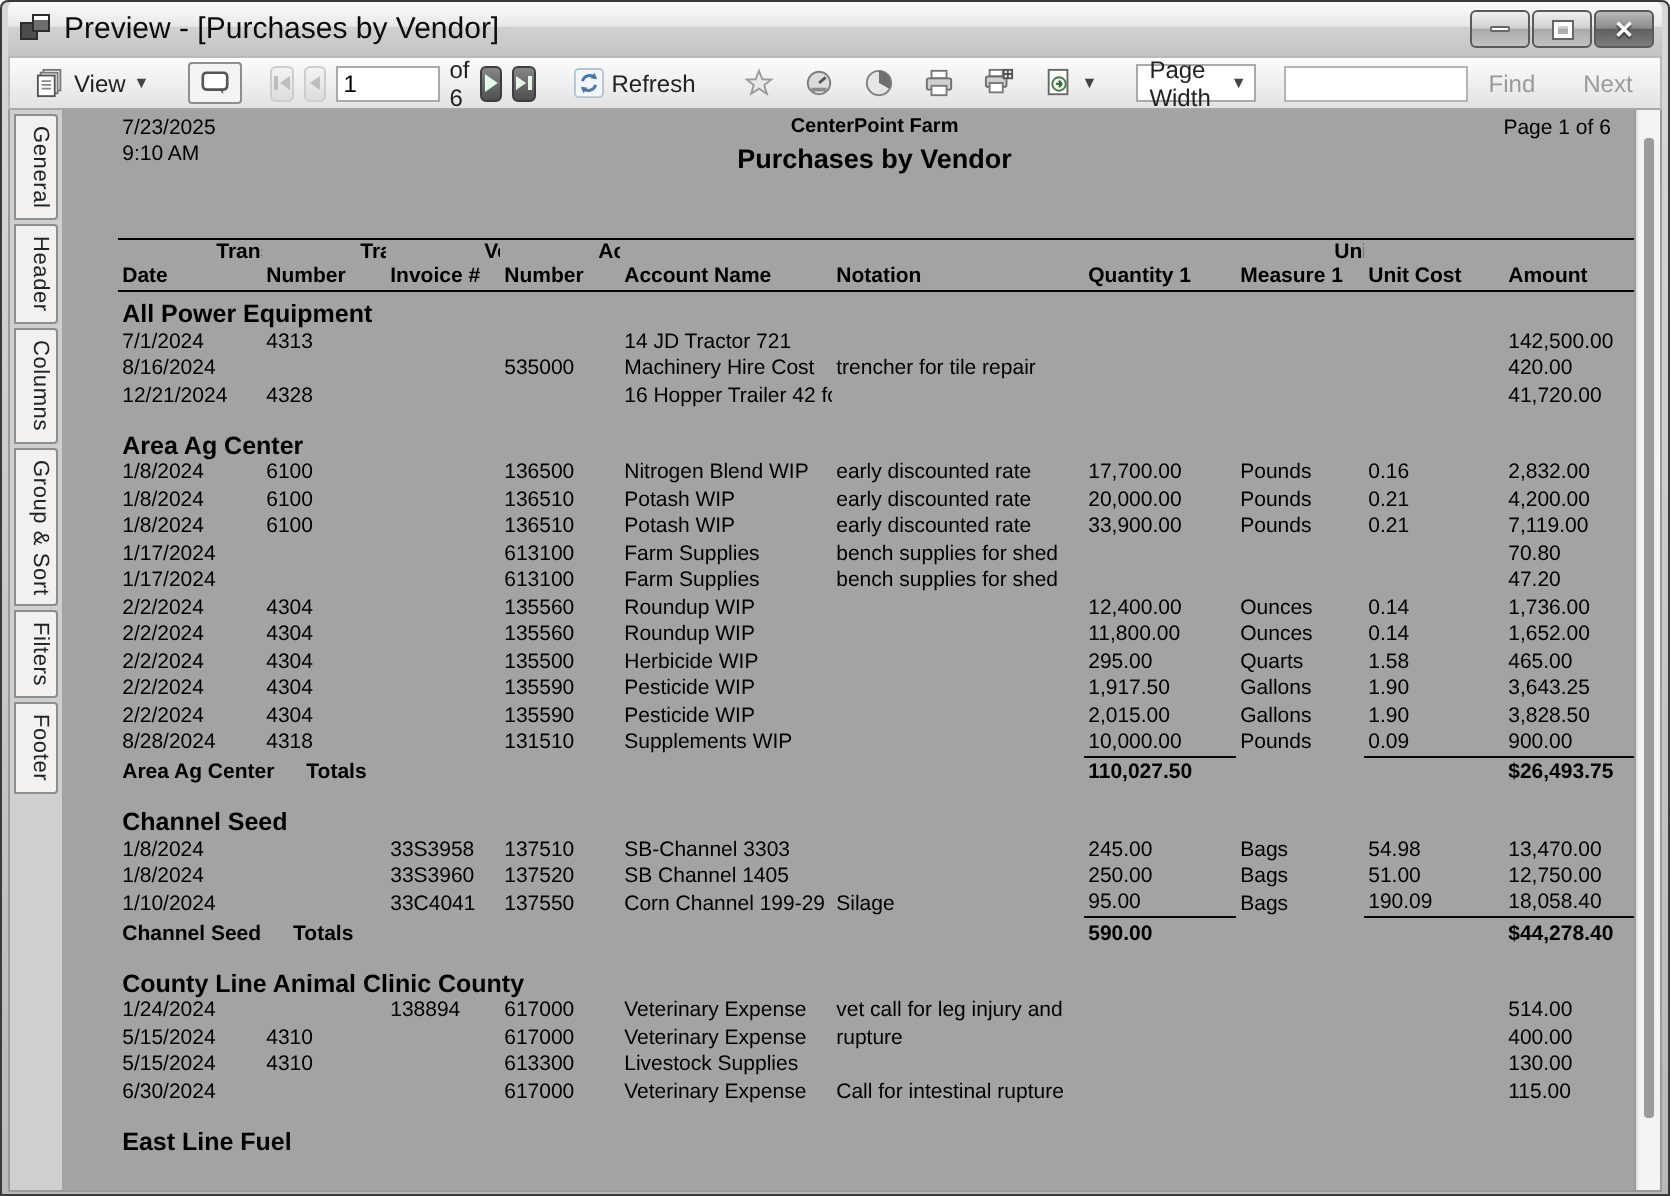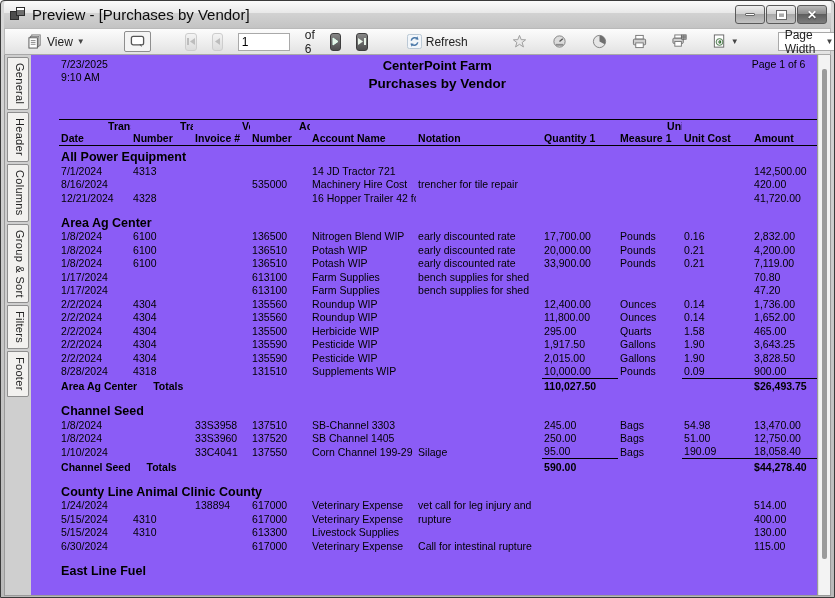--- a/index.html
+++ b/index.html
@@ -20,21 +20,21 @@
   .win-btns { display:flex; gap:1px; }
   .win-btn { width:30px; height:19px; border:1px solid #5a5a5a; border-radius:3px;
     background:linear-gradient(#efefef,#cfcfcf 48%,#a9a9a9 50%,#c2c2c2);
     display:flex; align-items:center; justify-content:center; cursor:default; }
   .win-btn.close { background:linear-gradient(#b9b9b9,#8a8a8a 48%,#5f5f5f 50%,#7d7d7d); }
   .glyph-min { width:10px; height:3px; background:#fff; border:1px solid #666; border-radius:1px; }
   .glyph-restore { width:9px; height:8px; border:2px solid #fff; outline:1px solid #666; background:transparent; }
   .glyph-close { font-size:12px; font-weight:bold; color:#fff; text-shadow:0 1px 1px #333; line-height:1; }
 
   
-  .toolbar { height:27px; display:flex; align-items:center; gap:15px; padding:0 4px 0 2px;
+  .toolbar { height:27px; display:flex; align-items:center; gap:5px; padding:0 4px 0 2px;
     background:linear-gradient(#fcfcfc,#ededed 60%,#e2e2e2); border:1px solid #b9b9b9;
     border-bottom:1px solid #a8a8a8; font-size:12px; color:#222; }
   .grip { width:5px; height:18px; margin-right:1px;
     background:repeating-linear-gradient(#9a9a9a 0 2px, transparent 2px 4px); width:3px; }
   .tb-sep { width:1px; height:18px; background:#c2c2c2; box-shadow:1px 0 0 #fff; margin:0 2px; }
   .tb-btn { display:flex; align-items:center; gap:4px; padding:2px 4px; border:1px solid transparent;
     border-radius:2px; cursor:default; white-space:nowrap; }
   .tb-btn.outlined { border:1px solid #8e8e8e; background:#f4f4f4; padding:2px 5px; }
   .tb-btn.text-dim { color:#9a9a9a; }
   .caret { font-size:8px; color:#444; }
@@ -47,30 +47,30 @@
     font:12px "Liberation Sans",sans-serif; padding:0 3px; }
   .zoom-select { height:19px; display:flex; align-items:center; gap:10px; background:#fff;
     border:1px solid #a9a9a9; padding:0 4px 0 6px; font-size:12px; }
   .icon14 { width:15px; height:15px; display:block; }
 
   
   .content { display:flex; height:541px; background:#fff; position:relative; border:1px solid #9a9a9a; border-top:none; }
   .tabstrip { width:27px; background:#cfcfcf; padding:2px 2px 0 2px; display:flex; flex-direction:column; gap:2px; }
   .v-tab { writing-mode:vertical-rl; background:#f2f1ef; border:1px solid #8e8e8e; border-radius:0 2px 2px 0;
     color:#222; font-size:11px; padding:5px 2px; text-align:center; cursor:default; letter-spacing:0.3px; }
-  .page-area { flex:1 1 auto; background:#8b5cf6; position:relative; overflow:hidden; border-right:1px solid #9a9a9a;padding-left:25px; }
+  .page-area { flex:1 1 auto; background:#a3a3a3; position:relative; overflow:hidden; border-right:1px solid #9a9a9a;padding-left:25px; }
   .v-scroll { width:12px; background:#f3f3f3; position:relative; border-left:1px solid #e0e0e0; }
   .v-thumb { position:absolute; left:3px; top:14px; width:5px; height:490px; background:#9b9b9b; border-radius:2px; }
 
   
   .rpt { padding:2px 2px 0 3px; font-size:10.5px; color:#000; }
   .rpt-head { position:relative; height:62px; }
   .rh-left { position:absolute; left:2px; top:1px; line-height:13px; }
   .rh-center { position:absolute; left:0; right:0; top:1px; text-align:center; }
-  .rh-company { font-weight:bold; font-size:13px; }
+  .rh-company { font-weight:bold; font-size:10px; }
   .rh-title { font-weight:bold; font-size:13.5px; margin-top:3px; }
   .rh-right { position:absolute; right:10px; top:1px; }
 
   table.rpt-tbl { border-collapse:collapse; table-layout:fixed; width:787px; }
   .rpt-tbl td, .rpt-tbl th { font-size:10.5px; font-weight:normal; text-align:left; vertical-align:bottom;
     padding:0 2px; overflow:hidden; white-space:nowrap; }
   .rpt-tbl thead th { font-weight:bold; border-bottom:1.5px solid #000; padding-bottom:1px; }
   .rpt-tbl thead th .l1 { font-weight:bold;margin-left:47px; }
   .hdr-top td { border-top:1.5px solid #000; height:0; padding:0; }
   .num { text-align:right; }

